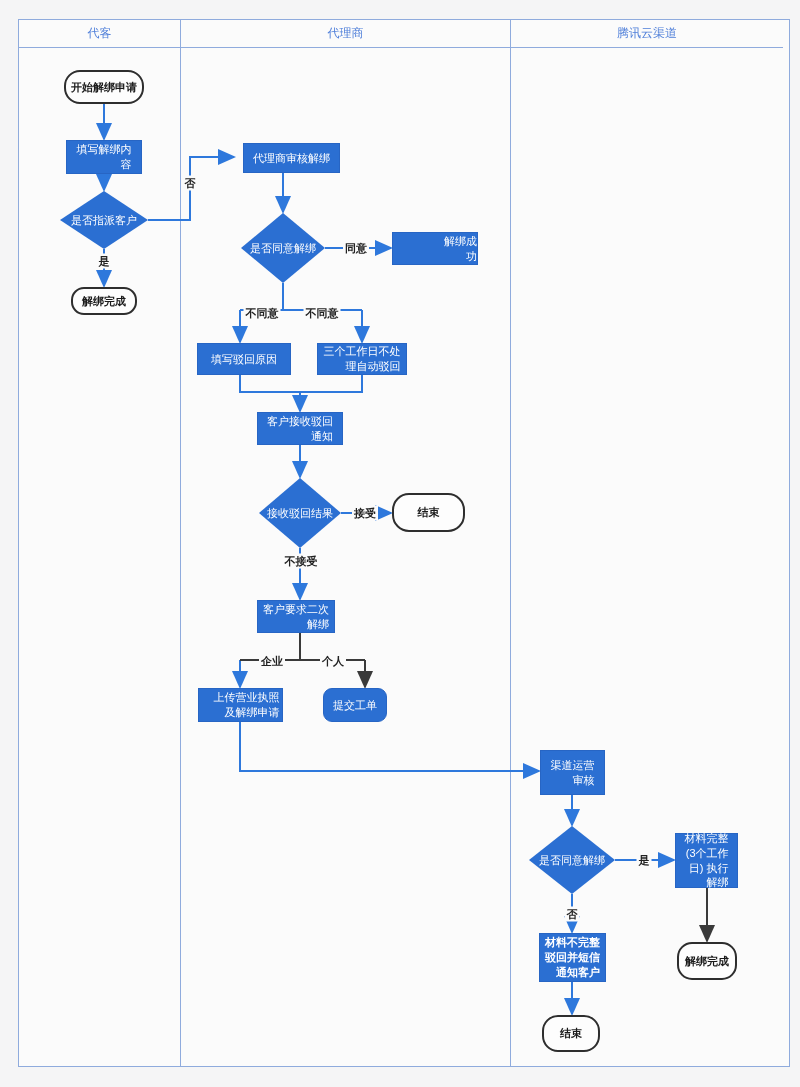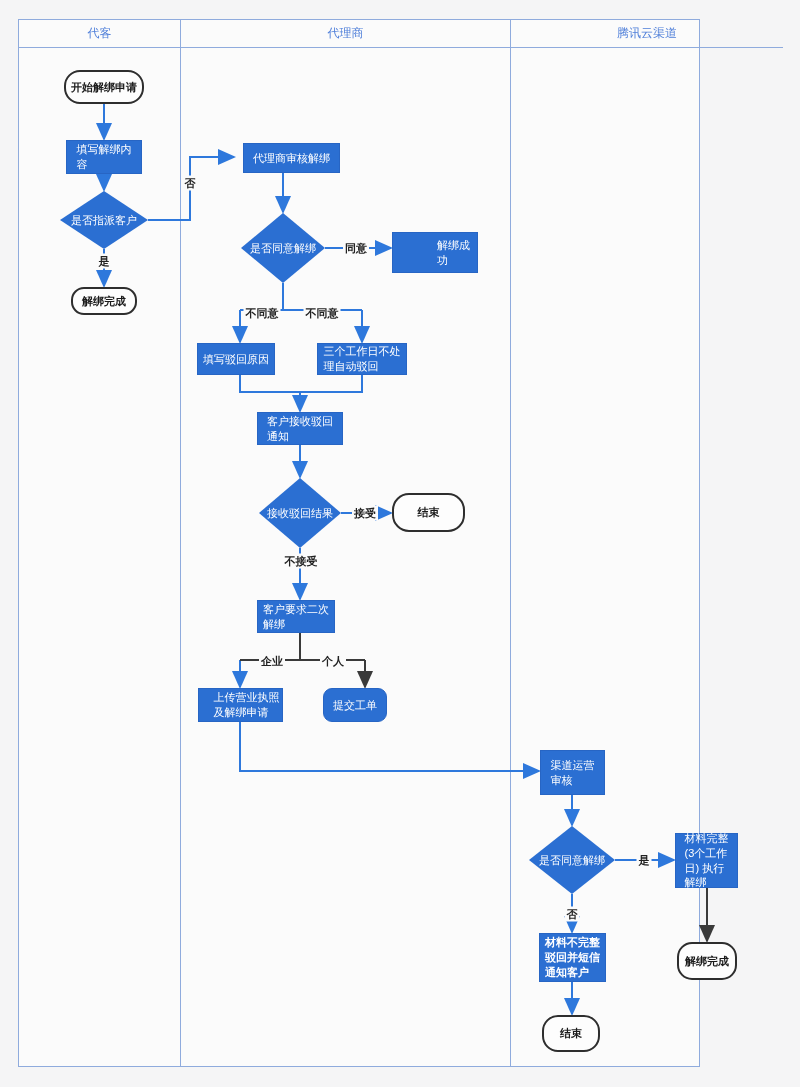--- a/index.html
+++ b/index.html
@@ -4,33 +4,33 @@
 <style>
   html,body{margin:0;padding:0;}
   body{
     width:800px;height:1087px;position:relative;
     background:#f5f5f6;
     font-family:"Liberation Sans","DejaVu Sans",sans-serif;
     overflow:hidden;
   }
   .canvas{position:absolute;left:0;top:0;width:800px;height:1087px;}
   .board{
-    position:absolute;left:18px;top:19px;width:682px;height:1048px;
+    position:absolute;left:18px;top:19px;width:772px;height:1048px;
     border:1px solid #8fabdd;background:#fbfbfb;box-sizing:border-box;
   }
   .lane-col{position:absolute;top:0;bottom:0;border-right:1px solid #8fabdd;box-sizing:border-box;}
   .lane-head{
     position:absolute;top:0;height:28px;border-bottom:1px solid #8fabdd;border-right:1px solid #8fabdd;
     box-sizing:border-box;display:flex;align-items:center;justify-content:center;
     color:#4f7fd9;font-size:12px;
   }
   .edges{position:absolute;left:0;top:0;width:800px;height:1087px;pointer-events:none;}
   .node{
     position:absolute;display:flex;align-items:center;justify-content:center;
-    text-align:left;font-size:11px;line-height:1.35;white-space:pre-line;
+    text-align:right;font-size:11px;line-height:1.35;white-space:pre-line;
     box-sizing:border-box;
   }
   .process{background:#2b6fd2;color:#fff;border:1px solid #2765c4;}
   .diamond{
     background:#2b6fd2;color:#fff;
     clip-path:polygon(50% 0,100% 50%,50% 100%,0 50%);
   }
   .terminal{
     background:#fdfdfd;color:#1a1a1a;border:2px solid #2e2e2e;border-radius:16px;font-weight:600;
   }
@@ -100,22 +100,22 @@
   </svg>
 
   <div class="node terminal" style="left:64px;top:70px;width:80px;height:34px;">开始解绑申请</div>
   <div class="node process" style="left:66px;top:140px;width:76px;height:34px;">填写解绑内
 容</div>
   <div class="node diamond" style="left:60px;top:191px;width:88px;height:58px;">是否指派客户</div>
   <div class="node terminal" style="left:71px;top:287px;width:66px;height:28px;border-radius:13px;">解绑完成</div>
 
   <div class="node process" style="left:243px;top:143px;width:97px;height:30px;">代理商审核解绑</div>
   <div class="node diamond" style="left:241px;top:213px;width:84px;height:70px;">是否同意解绑</div>
-  <div class="node process" style="left:392px;top:232px;width:86px;height:41px;padding-left:44px;">解绑成功</div>
-  <div class="node process" style="left:197px;top:343px;width:78px;height:32px;">填写驳回原因</div>
+  <div class="node process" style="left:392px;top:232px;width:86px;height:33px;padding-left:44px;">解绑成功</div>
+  <div class="node process" style="left:197px;top:343px;width:94px;height:32px;">填写驳回原因</div>
   <div class="node process" style="left:317px;top:343px;width:90px;height:32px;">三个工作日不处
 理自动驳回</div>
   <div class="node process" style="left:257px;top:412px;width:86px;height:33px;">客户接收驳回
 通知</div>
   <div class="node diamond" style="left:259px;top:478px;width:82px;height:70px;">接收驳回结果</div>
   <div class="node terminal" style="left:392px;top:493px;width:73px;height:39px;border-radius:17px;">结束</div>
   <div class="node process" style="left:257px;top:600px;width:78px;height:33px;">客户要求二次
 解绑</div>
   <div class="node process" style="left:198px;top:688px;width:85px;height:34px;padding-left:12px;">上传营业执照
 及解绑申请</div>

